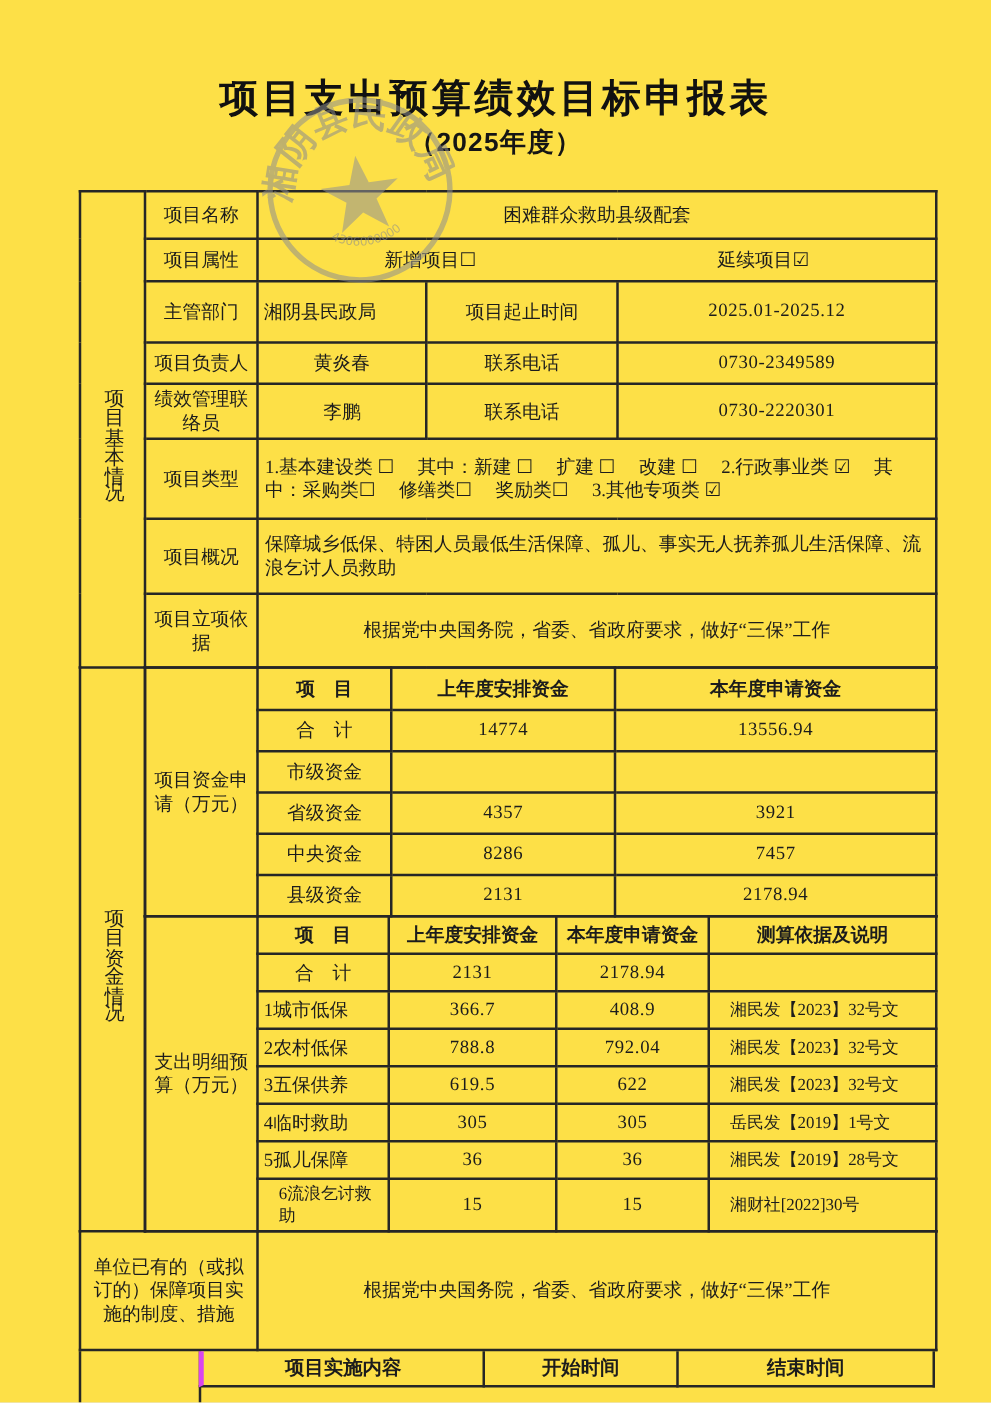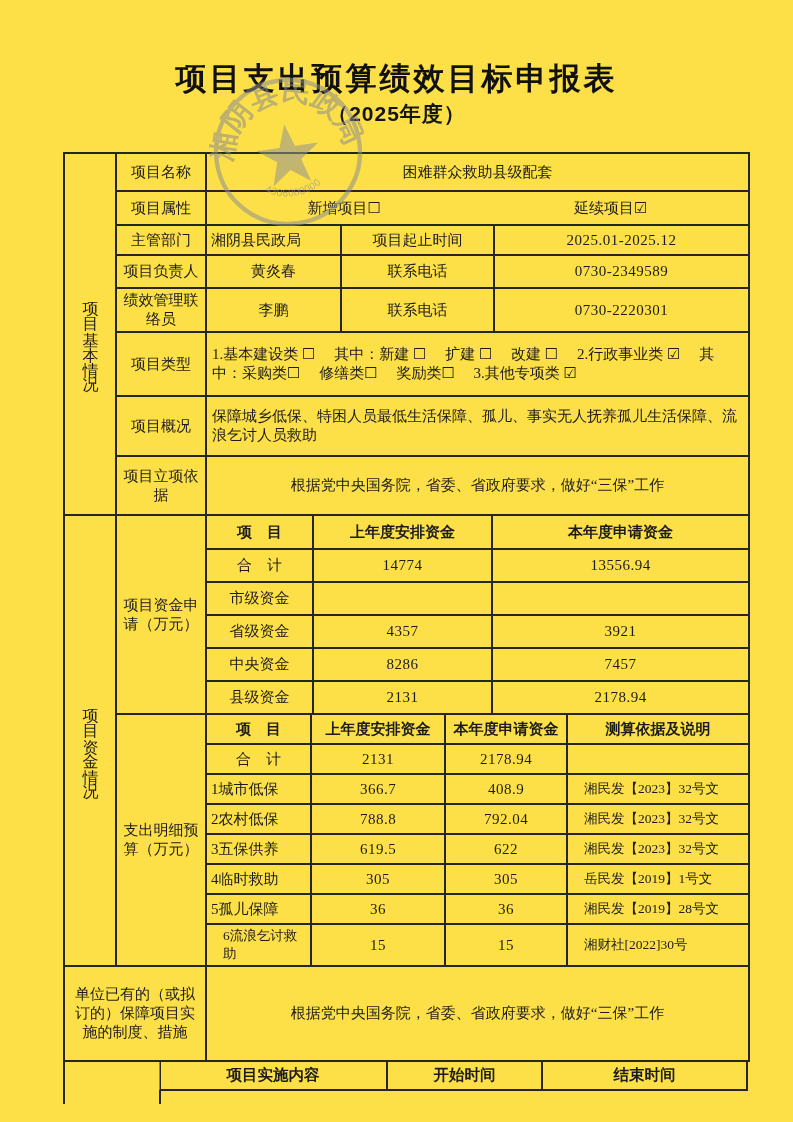--- a/index.html
+++ b/index.html
@@ -54,21 +54,21 @@
   .secB-right { flex:1; margin-left:-2px; }
   .secB-right table + table { margin-top:-2px; }
   .secC { margin-top:-2px; }
 
   .secD { display:flex; align-items:flex-start; font-weight:bold; }
   .secD .d1 { width:98px; height:42px;
     border-left:2px solid #262626; border-right:2px solid #262626; }
   .secD .dc { height:29px; border-right:2px solid #262626;
     border-bottom:2px solid #262626; display:flex; align-items:center;
     justify-content:center; font-size:15.5px; }
-  .secD .d2 { width:229px; margin-left:-2px; border-left:1px solid #d946ef; }
+  .secD .d2 { width:229px; margin-left:-2px; border-left:4px solid #d946ef; }
   .secD .d3 { width:155px; }
   .secD .d4 { width:205px; }
 
   .num { letter-spacing:.5px;border-radius:14px; }
   .small { font-size:13.5px;padding-left:16px; }
   .hdr { font-weight:bold; }
 </style>
 </head>
 <body>
 
@@ -111,21 +111,21 @@
       </tr>
       <tr style="height:34px">
         <td>项目属性</td>
         <td colspan="3">
           <div class="attr-flex">
             <span>新增项目☐</span>
             <span>延续项目☑</span>
           </div>
         </td>
       </tr>
-      <tr style="height:30px">
+      <tr style="height:49px">
         <td>主管部门</td>
         <td class="tleft">湘阴县民政局</td>
         <td>项目起止时间</td>
         <td class="num">2025.01-2025.12</td>
       </tr>
       <tr style="height:33px">
         <td>项目负责人</td>
         <td>黄炎春</td>
         <td>联系电话</td>
         <td class="num">0730-2349589</td>

